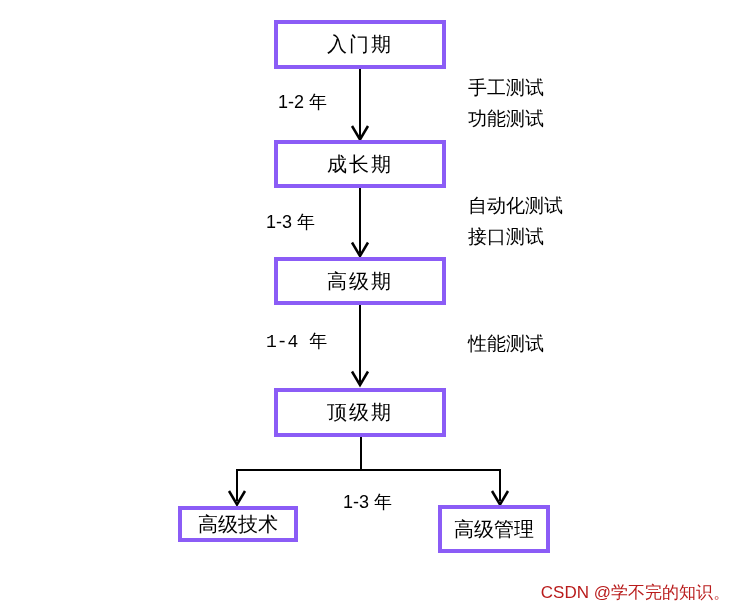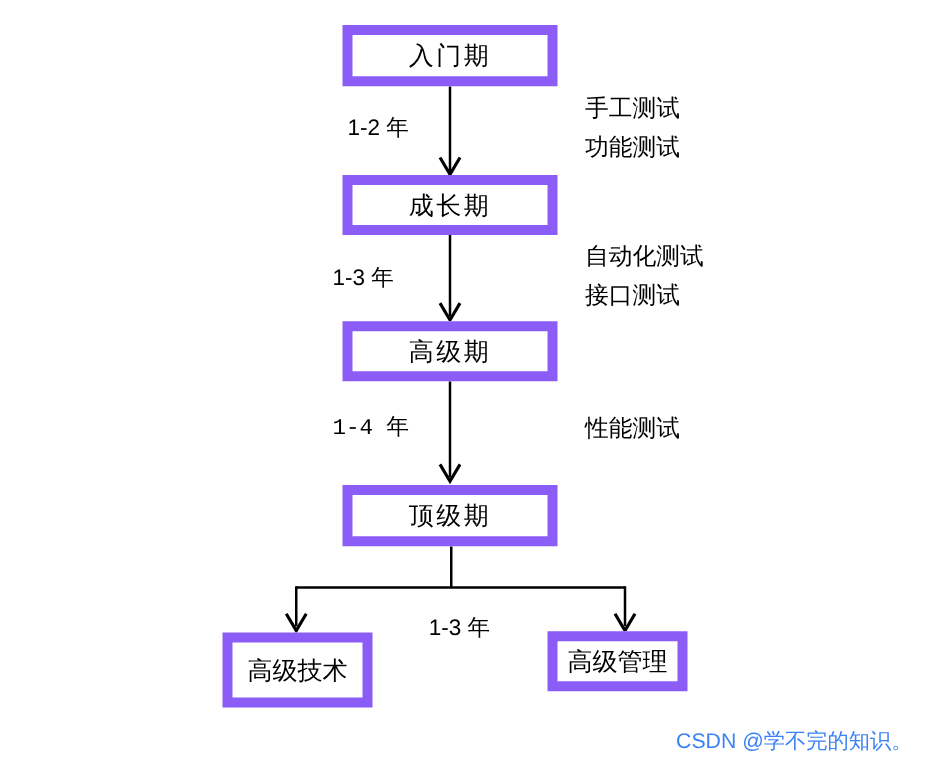--- a/index.html
+++ b/index.html
@@ -15,34 +15,34 @@
   }
   .connectors {
     position: absolute;
     left: 0;
     top: 0;
     width: 742px;
     height: 613px;
   }
   .box {
     position: absolute;
-    border: 8px solid #8b5cf6;
+    border: 4px solid #8b5cf6;
     background: #ffffff;
     display: flex;
     align-items: center;
     justify-content: center;
     font-size: 20px;
     letter-spacing: 2px;
     white-space: nowrap;
   }
   .stage-1 { left: 274px; top: 20px;  width: 172px; height: 49px; }
   .stage-2 { left: 274px; top: 140px; width: 172px; height: 48px; text-align: center; }
   .stage-3 { left: 274px; top: 257px; width: 172px; height: 48px; }
   .stage-4 { left: 274px; top: 388px; width: 172px; height: 49px; }
-  .branch-1 { left: 178px; top: 506px; width: 120px; height: 60px; letter-spacing: 0; }
+  .branch-1 { left: 178px; top: 506px; width: 120px; height: 36px; letter-spacing: 0; }
   .branch-2 { left: 438px; top: 505px; width: 112px; height: 48px; letter-spacing: 0; }
   .duration {
     position: absolute;
     font-size: 18px;
     font-family: "Liberation Sans", sans-serif;
     white-space: nowrap;
   }
   .duration-1 { left: 266px; top: 90px; margin-left: 12px; }
   .duration-2 { left: 266px; top: 210px; }
   .duration-3 { left: 266px; top: 329px; font-family: Liberation Mono, monospace; }
@@ -55,21 +55,21 @@
     white-space: nowrap;
   }
   .skills-1 { top: 72px; }
   .skills-2 { top: 190px; }
   .skills-3 { top: 328px; }
   .watermark {
     position: absolute;
     right: 12px;
     top: 581px;
     font-size: 17px;
-    color: #3b82f6;
+    color: #b91c1c;
     font-family: "Liberation Sans", sans-serif;
     white-space: nowrap;
   }
 </style>
 </head>
 <body>
 
 <div class="canvas">
 
   <svg class="connectors" viewBox="0 0 742 613" xmlns="http://www.w3.org/2000/svg">

